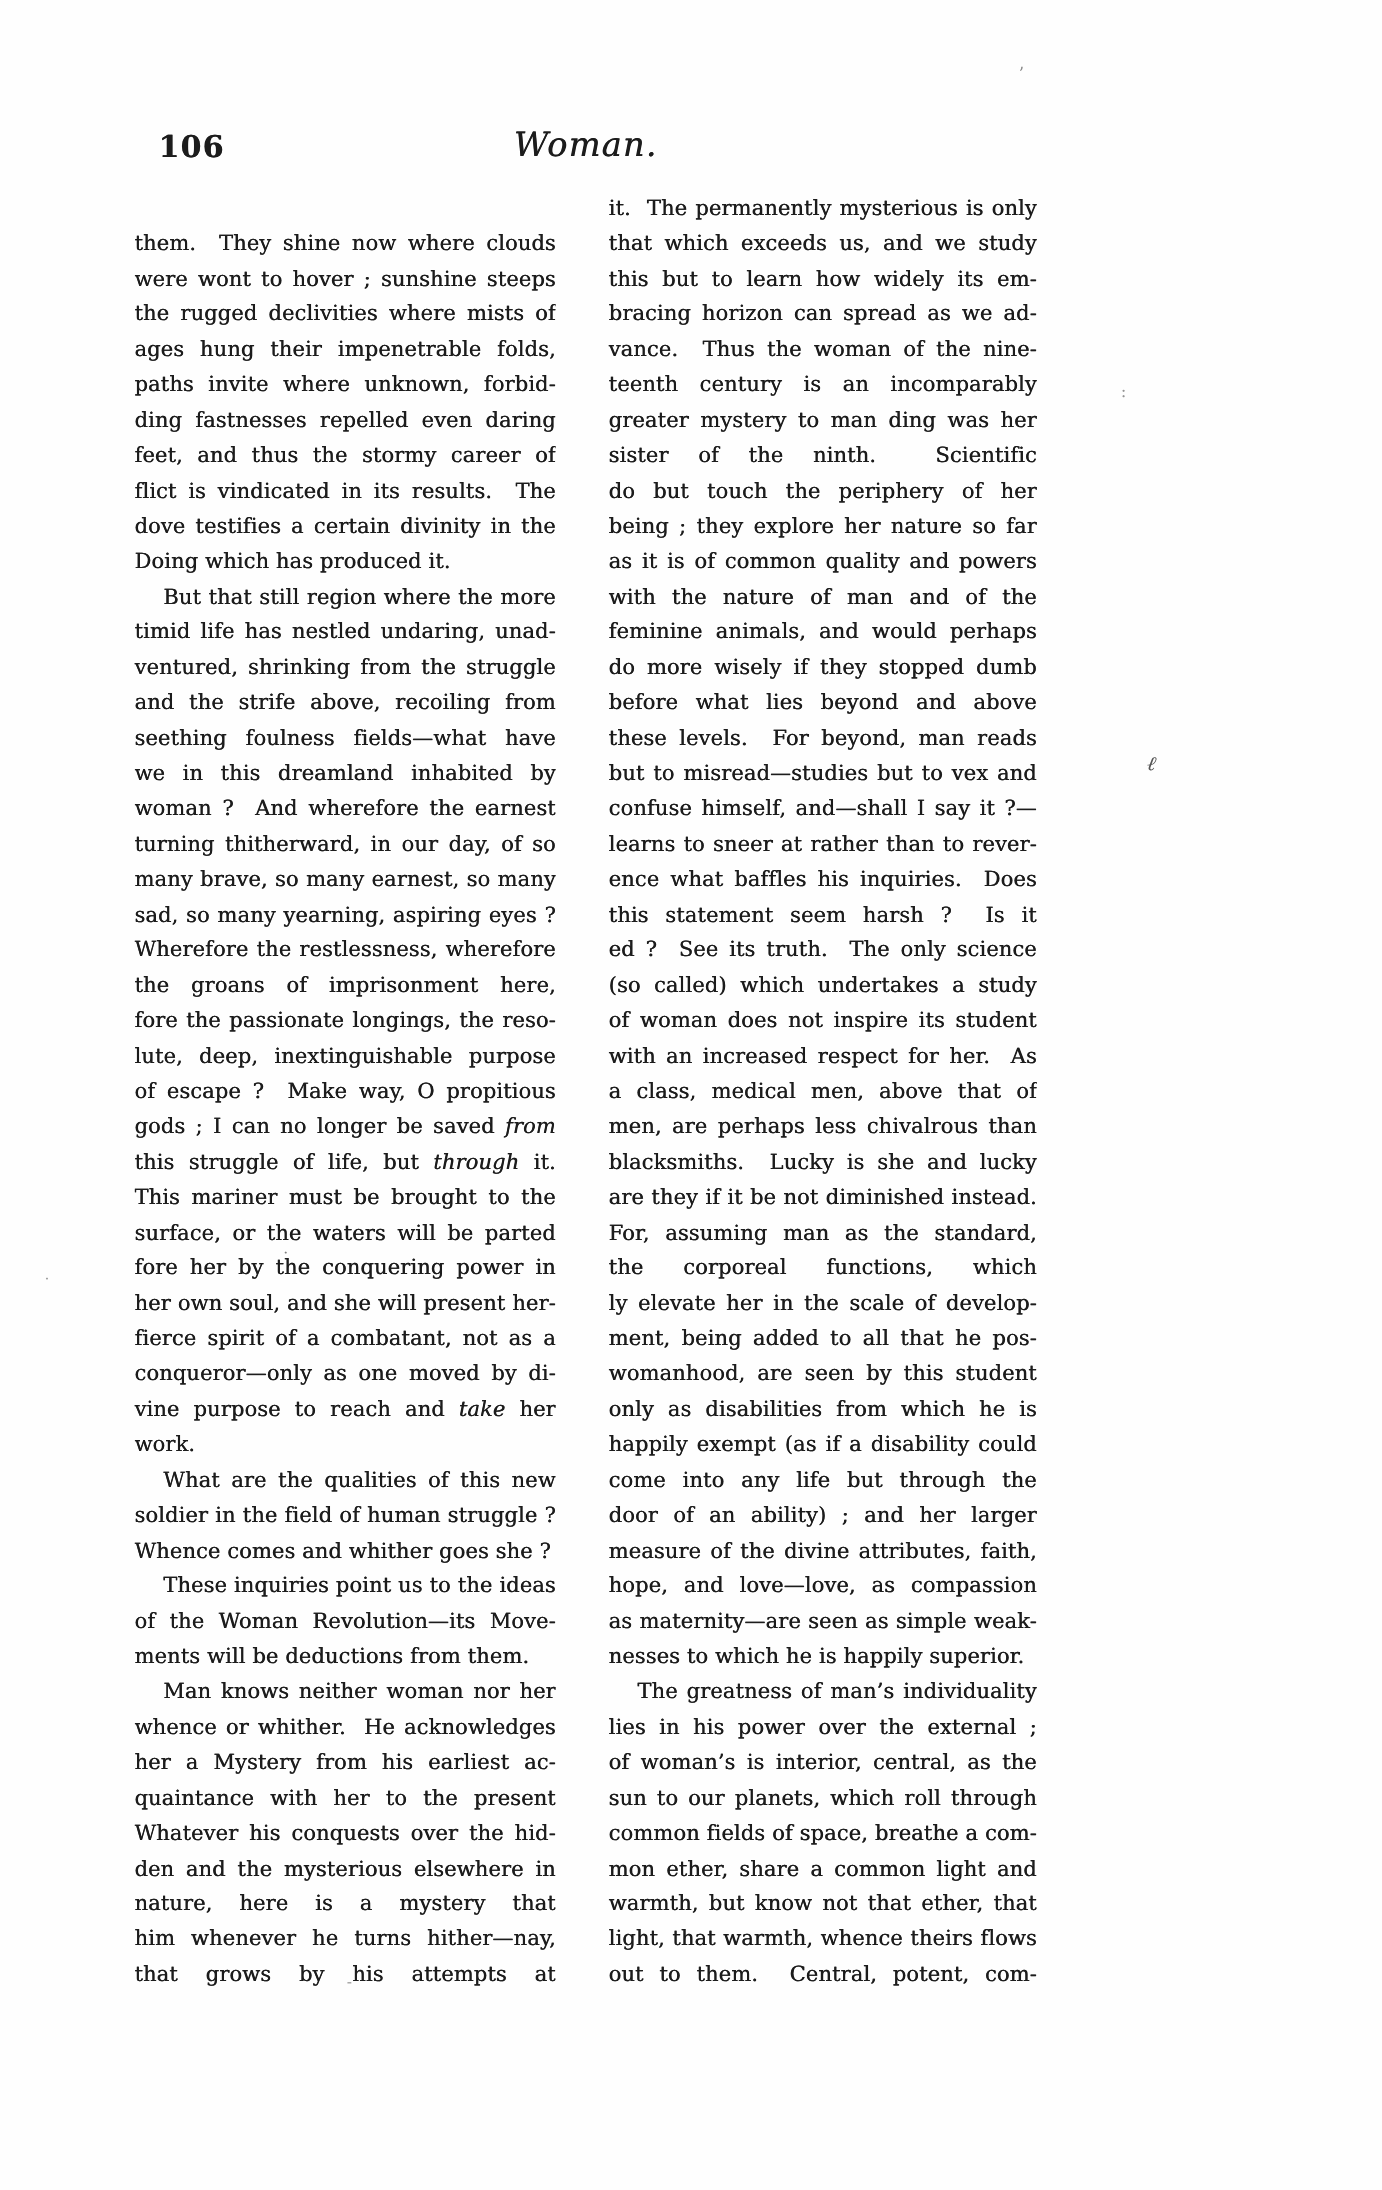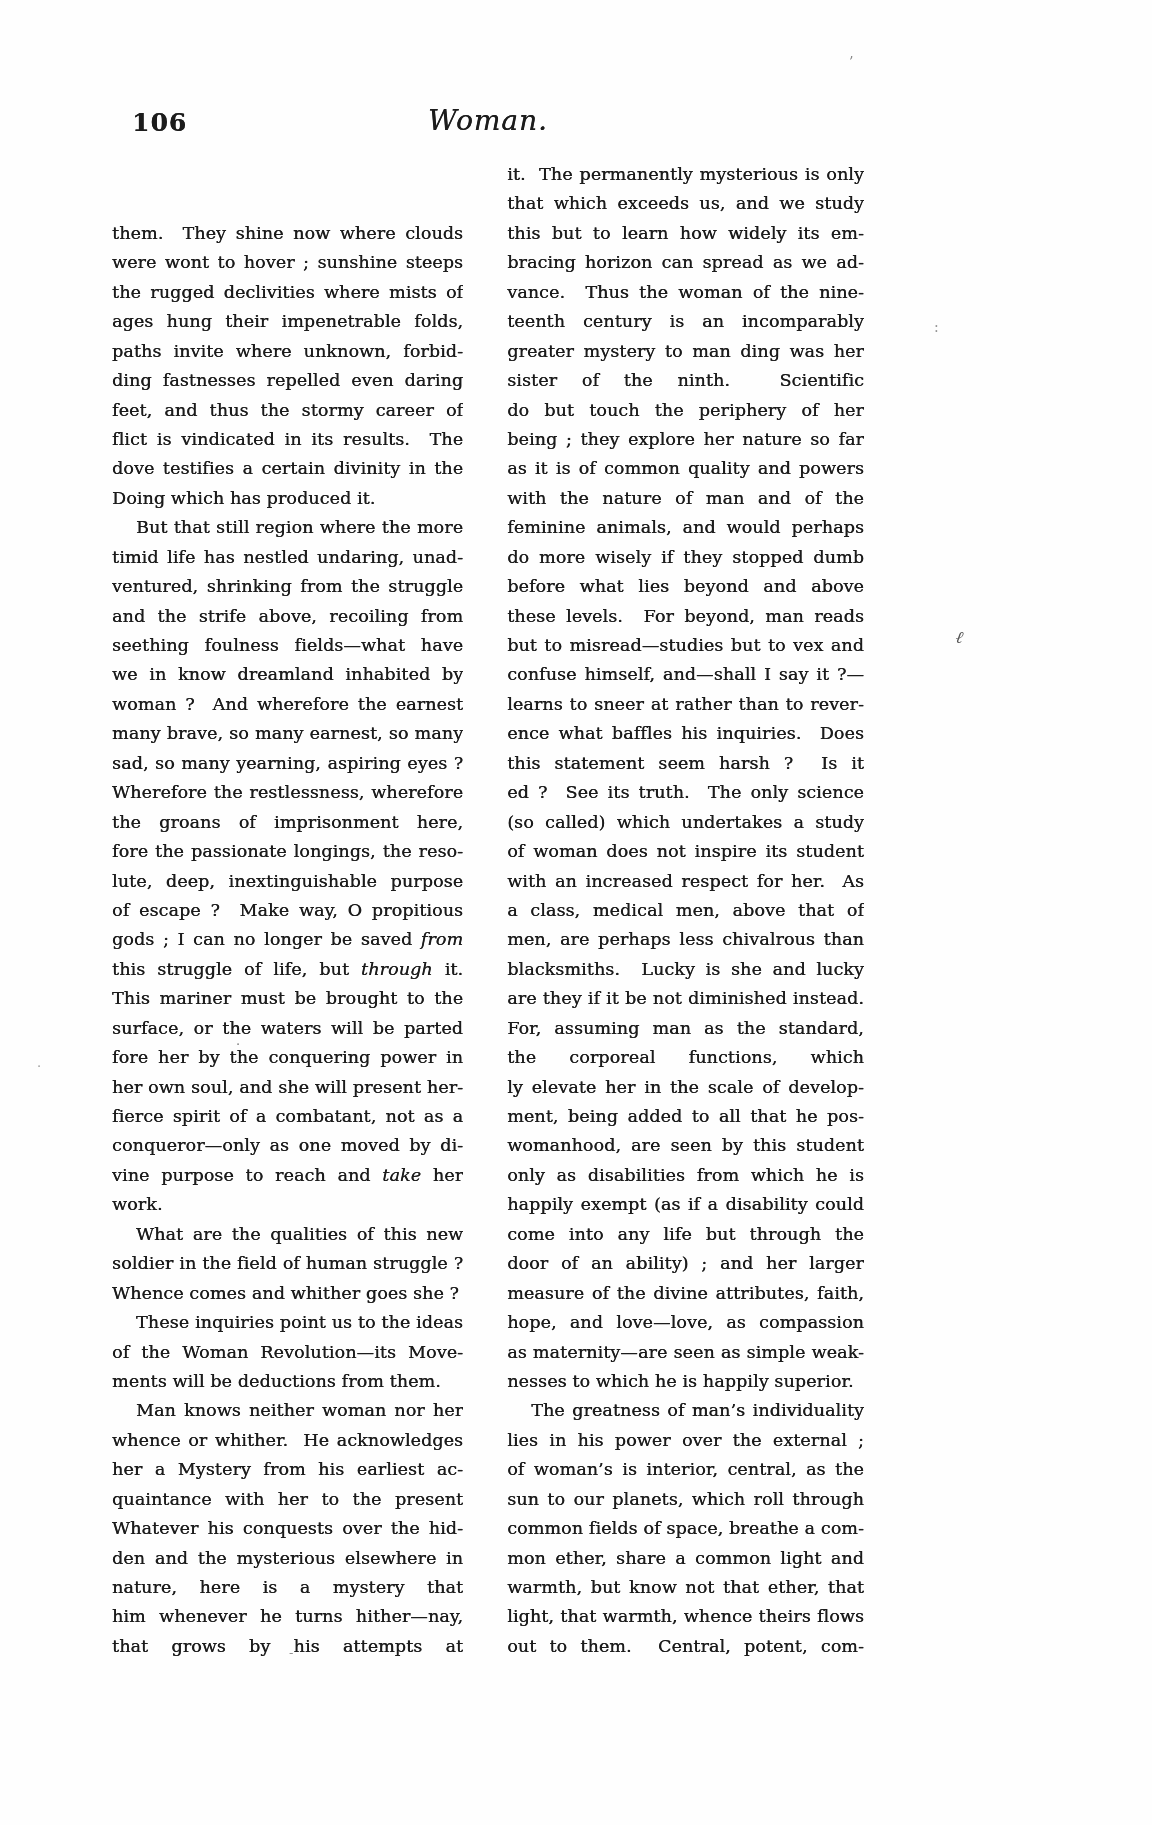--- a/index.html
+++ b/index.html
@@ -60,22 +60,23 @@
           <div class="line">flict is vindicated in its results.&nbsp; The</div>
           <div class="line">dove testifies a certain divinity in the</div>
           <div class="line final">Doing which has produced it.</div>
         </div>
         <div class="para indent">
           <div class="line">But that still region where the more</div>
           <div class="line">timid life has nestled undaring, unad-</div>
           <div class="line">ventured, shrinking from the struggle</div>
           <div class="line">and the strife above, recoiling from the</div>
           <div class="line">seething foulness fields—what have</div>
-          <div class="line">we in know dreamland inhabited by</div>
+          <div class="line">we in this dreamland inhabited by</div>
           <div class="line">woman ?&nbsp; And wherefore the earnest</div>
+          <div class="line">turning thitherward, in our day, of so</div>
           <div class="line">many brave, so many earnest, so many</div>
           <div class="line">sad, so many yearning, aspiring eyes ?</div>
           <div class="line">Wherefore the restlessness, wherefore</div>
           <div class="line">the groans of imprisonment here, where-</div>
           <div class="line">fore the passionate longings, the reso-</div>
           <div class="line">lute, deep, inextinguishable purpose</div>
           <div class="line">of escape ?&nbsp; Make way, O propitious</div>
           <div class="line">gods ; I can no longer be saved <i>from</i></div>
           <div class="line">this struggle of life, but <i>through</i> it.</div>
           <div class="line">This mariner must be brought to the</div>

